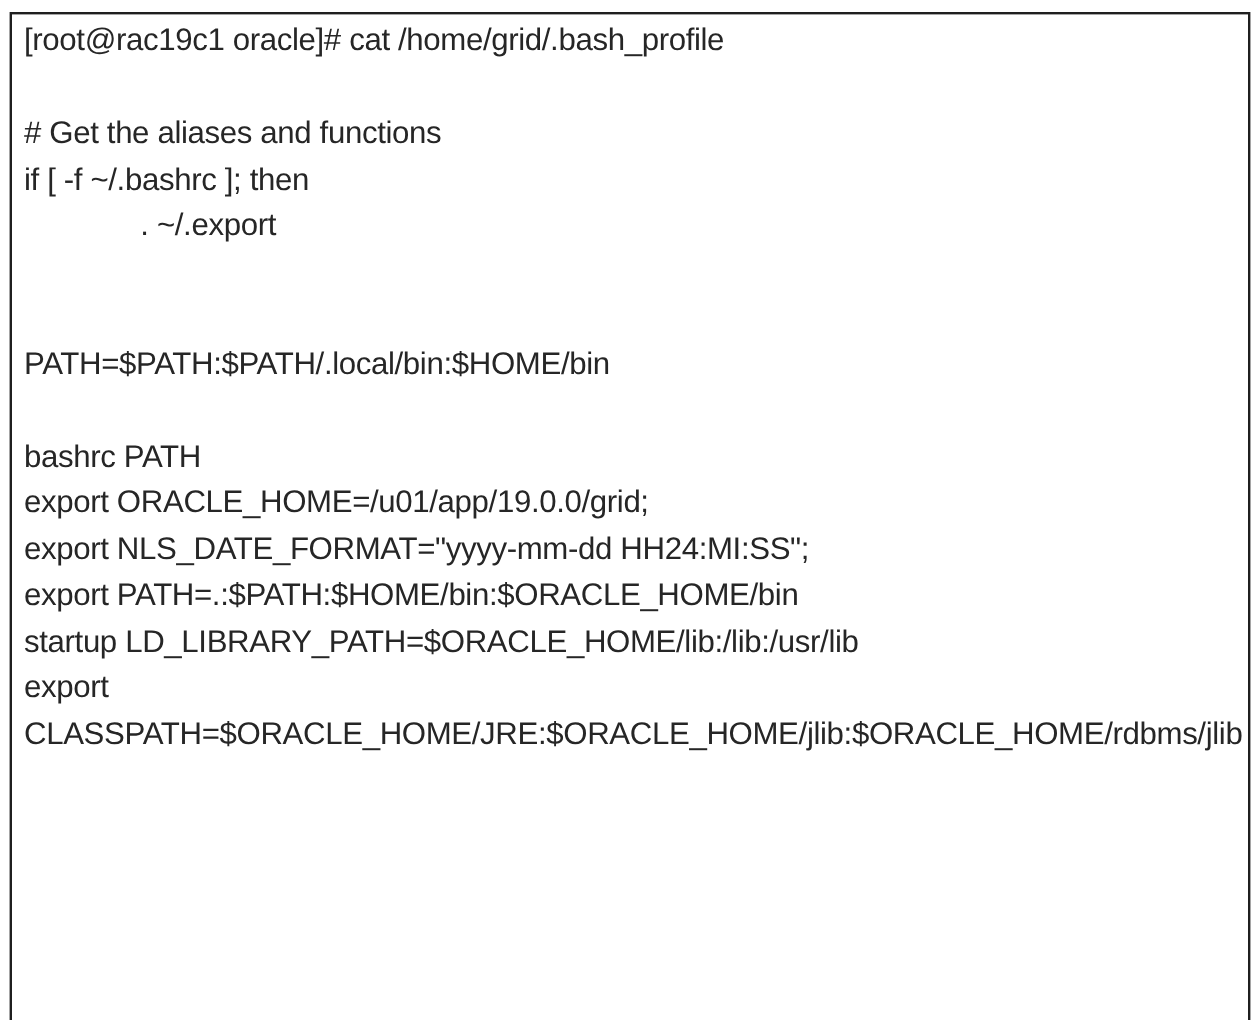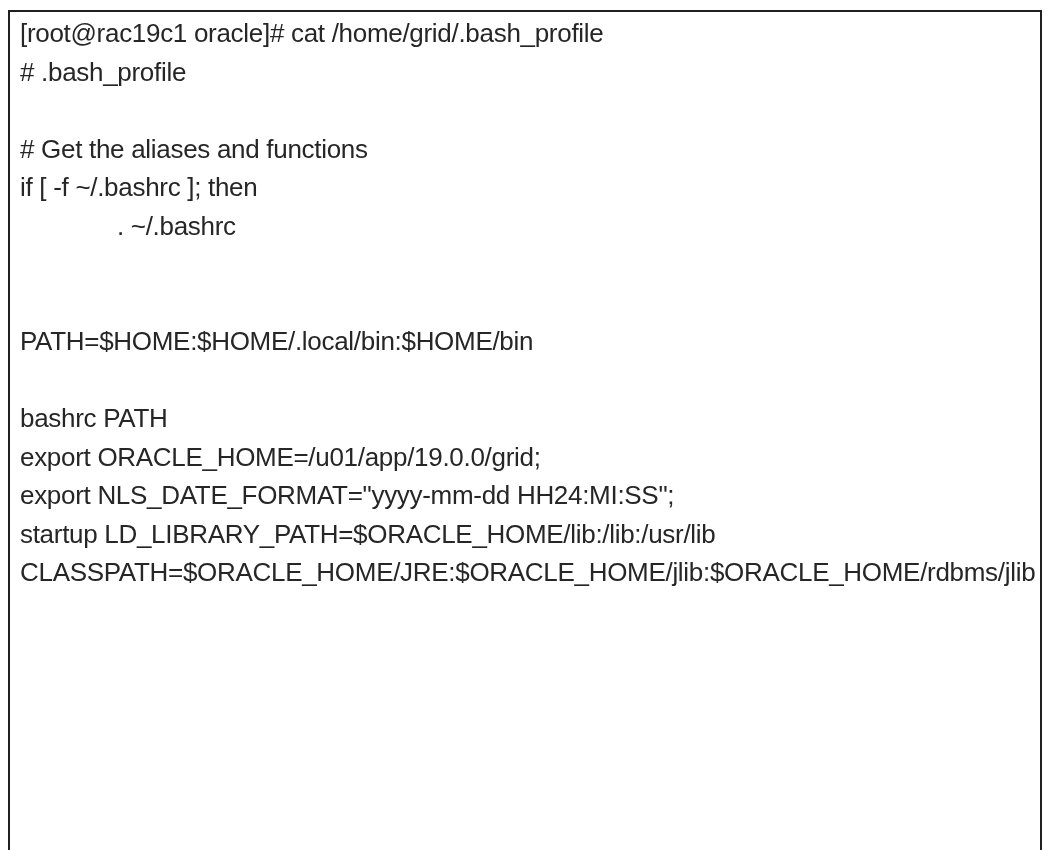--- a/index.html
+++ b/index.html
@@ -38,28 +38,29 @@
     color: #262626;
     white-space: pre;
   }
 </style>
 </head>
 <body>
 
 <div class="page">
   <div class="terminal-box">
     <div class="line">[root@rac19c1 oracle]# cat /home/grid/.bash_profile</div>
-    <div class="line"># .bash_profile</div>
     <div class="line"></div>
     <div class="line"># Get the aliases and functions</div>
     <div class="line">if [ -f ~/.bashrc ]; then</div>
-    <div class="line">              . ~/.bashrc</div>
+    <div class="line">              . ~/.export</div>
     <div class="line"></div>
     <div class="line"></div>
-    <div class="line">PATH=$HOME:$HOME/.local/bin:$HOME/bin</div>
+    <div class="line">PATH=$PATH:$PATH/.local/bin:$HOME/bin</div>
     <div class="line"></div>
     <div class="line">bashrc PATH</div>
     <div class="line">export ORACLE_HOME=/u01/app/19.0.0/grid;</div>
     <div class="line">export NLS_DATE_FORMAT="yyyy-mm-dd HH24:MI:SS";</div>
+    <div class="line">export PATH=.:$PATH:$HOME/bin:$ORACLE_HOME/bin</div>
     <div class="line">startup LD_LIBRARY_PATH=$ORACLE_HOME/lib:/lib:/usr/lib</div>
+    <div class="line">export</div>
     <div class="line">CLASSPATH=$ORACLE_HOME/JRE:$ORACLE_HOME/jlib:$ORACLE_HOME/rdbms/jlib</div>
   </div>
 </div>
 
 </body></html>

